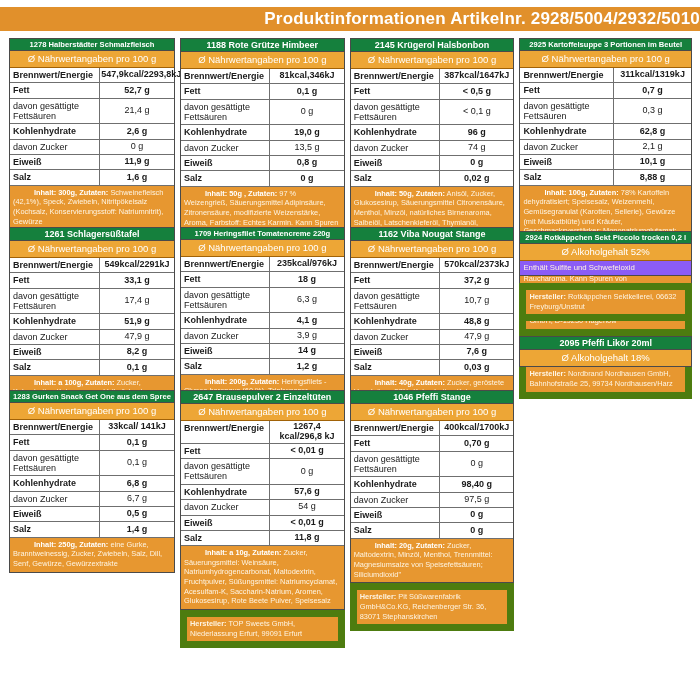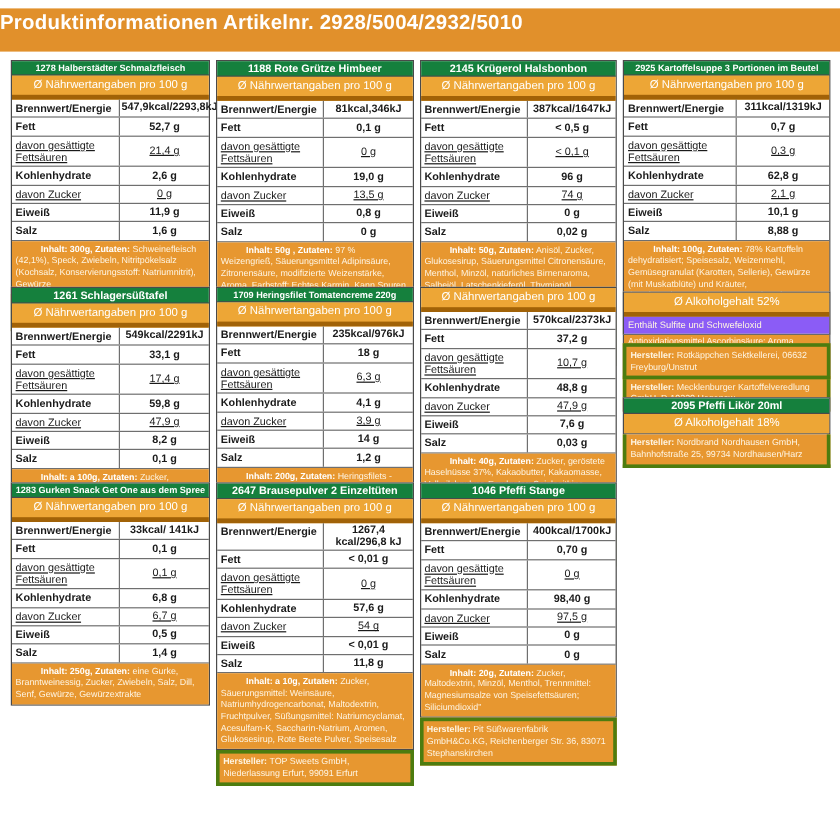--- a/index.html
+++ b/index.html
@@ -1,37 +1,37 @@
 <!DOCTYPE html>
 <html><head>
 <meta charset="utf-8">
 <style>
   html,body{margin:0;padding:0;background:#ffffff;}
   .page{width:700px;height:700px;background:#ffffff;font-family:"Liberation Sans",sans-serif;overflow:hidden;box-sizing:border-box;}
-  .title-bar{margin-top:7px;height:36px;background:#e1902b;color:#ffffff;font-weight:bold;font-size:17px;line-height:24px;text-align:left;letter-spacing:.2px;}
+  .title-bar{margin-top:7px;height:24px;background:#e1902b;color:#ffffff;font-weight:bold;font-size:17px;line-height:24px;text-align:right;letter-spacing:.2px;}
   .content{display:flex;align-items:flex-start;gap:5px;padding:7px 8px 0 9px;box-sizing:border-box;}
   .col{display:flex;flex-direction:column;}
   .col-a{width:166px;}
   .col-b{width:174px;}
   .card{display:flex;flex-direction:column;box-sizing:border-box;}
   .hA{height:156px;} .hB{height:150px;} .hC{height:147px;} .hD{height:178px;}
   .m1{margin-bottom:9px;} .m2{margin-bottom:13px;margin-top:24px;} .m3{margin-bottom:15px;}
   .tbl{border:1px solid #4a4a4a;display:flex;flex-direction:column;background:#fff;}
   .chead{background:#15803d;color:#ffffff;font-weight:bold;font-size:9px;text-align:center;padding:1px 2px;border-bottom:1px solid #4a4a4a;white-space:nowrap;overflow:hidden;}
   .chead.long{font-size:7.6px;}
-  .csub{background:#eda636;color:#ffffff;font-size:9.5px;text-align:center;padding:2px 2px 3px 2px;border-bottom:4px solid #a16207;}
+  .csub{background:#eda636;color:#ffffff;font-size:9.5px;text-align:center;padding:2px 2px 3px 2px;border-bottom:1px solid #a16207;}
   .rows{display:flex;flex-direction:column;}
   .nrow{display:flex;border-bottom:1px solid #6f6f6f;font-weight:bold;font-size:9px;color:#1a1a1a;}
-  .rows .nrow:nth-child(3),.rows .nrow:nth-child(5){font-weight:normal;text-decoration:underline;}
+  .rows .nrow:nth-child(3),.rows .nrow:nth-child(5){font-weight:normal;}
   .nlabel{flex:0 0 55%;padding:2px 2px 2px 3px;border-right:1px solid #6f6f6f;box-sizing:border-box;line-height:1.15;}
   .nvalue{flex:1;display:flex;align-items:center;justify-content:center;text-align:center;padding:1px;line-height:1.1;}
   .ibox{background:#e79730;color:#fef4e2;font-size:7.4px;line-height:1.3;padding:2px 3px 3px 3px;}
   .ibox .prefix{color:#ffffff;padding-left:21px;}
   .enth{background:#8b5cf6;color:#fef4e2;font-size:7.8px;padding:2px 3px 3px 3px;}
-  .mbox{background:#e79730;color:#fef4e2;font-size:7.4px;line-height:1.3;padding:2px 3px 3px 3px;border:3px solid #4d7c0f;margin-top:auto;}
+  .mbox{background:#e79730;color:#fef4e2;font-size:7.4px;line-height:1.3;padding:2px 3px 3px 3px;border:7px solid #4d7c0f;margin-top:auto;}
   .mbox.attached{margin-top:0;border-top:none;}
   .prefix{font-weight:bold;}
 </style>
 </head>
 <body>
 
 <div class="page">
   <div class="title-bar">Produktinformationen Artikelnr. 2928/5004/2932/5010</div>
   <div class="content">
 
@@ -88,21 +88,21 @@
               <div class="nrow">
               <div class="nlabel">Fett</div>
               <div class="nvalue">33,1 g</div>
             </div>
               <div class="nrow">
               <div class="nlabel">davon gesättigte Fettsäuren</div>
               <div class="nvalue">17,4 g</div>
             </div>
               <div class="nrow">
               <div class="nlabel">Kohlenhydrate</div>
-              <div class="nvalue">59,8 g</div>
+              <div class="nvalue">51,9 g</div>
             </div>
               <div class="nrow">
               <div class="nlabel">davon Zucker</div>
               <div class="nvalue">47,9 g</div>
             </div>
               <div class="nrow">
               <div class="nlabel">Eiweiß</div>
               <div class="nvalue">8,2 g</div>
             </div>
               <div class="nrow">
@@ -312,20 +312,21 @@
               <div class="nvalue">0,02 g</div>
             </div>
             </div>
           <div class="ibox"><span class="prefix">Inhalt: 50g, Zutaten:</span> <span>Anisöl, Zucker, Glukosesirup, Säuerungsmittel Citronensäure, Menthol, Minzöl, natürliches Birnenaroma, Salbeiöl, Latschenkieferöl, Thymianöl, chinesisches Kampferöl, Verdickungsmittel Gummi arabicum</span></div>
         </div>
         <div class="mbox"><span class="prefix">Hersteller:</span> <span>MCM Klosterfrau Vertriebsgesellschaft, Gereonsmühlengasse 1-11, 50670 Köln</span></div>
       </div>
 
       <div class="card hB m2">
         <div class="tbl">
+          <div class="chead">1162 Viba Nougat Stange</div>
           <div class="csub">Ø Nährwertangaben pro 100 g</div>
           <div class="rows">
               <div class="nrow">
               <div class="nlabel">Brennwert/Energie</div>
               <div class="nvalue">570kcal/2373kJ</div>
             </div>
               <div class="nrow">
               <div class="nlabel">Fett</div>
               <div class="nvalue">37,2 g</div>
             </div>
@@ -432,20 +433,21 @@
               <div class="nvalue">8,88 g</div>
             </div>
             </div>
           <div class="ibox"><span class="prefix">Inhalt: 100g, Zutaten:</span> <span>78% Kartoffeln dehydratisiert; Speisesalz, Weizenmehl, Gemüsegranulat (Karotten, Sellerie), Gewürze (mit Muskatblüte) und Kräuter, Geschmacksverstärker: Mononatriumglutamat; aufgeschlossenes Pflanzeneiweiß (Mais u. Raps), Verdickungsmittel: Johannisbrotkernmehl und Guarkernmehl; Kartoffelstärke, Antioxidationsmittel Ascorbinsäure; Aroma, Raucharoma. Kann Spuren von Milchbestandteilen enthalten.</span></div>
         </div>
         <div class="mbox"><span class="prefix">Hersteller:</span> <span>Mecklenburger Kartoffelveredlung GmbH, D-19230 Hagenow</span></div>
       </div>
 
       <div class="card m3">
         <div class="tbl">
+          <div class="chead long">2924 Rotkäppchen Sekt Piccolo trocken 0,2 l</div>
           <div class="csub">Ø Alkoholgehalt 52%</div>
           <div class="enth">Enthält Sulfite und Schwefeloxid</div>
         </div>
         <div class="mbox" style="margin-top:7px;"><span class="prefix">Hersteller:</span> <span>Rotkäppchen Sektkellerei, 06632 Freyburg/Unstrut</span></div>
       </div>
 
       <div class="card">
         <div class="tbl">
           <div class="chead">2095 Pfeffi Likör 20ml</div>
           <div class="csub" style="border-bottom:none;">Ø Alkoholgehalt 18%</div>

